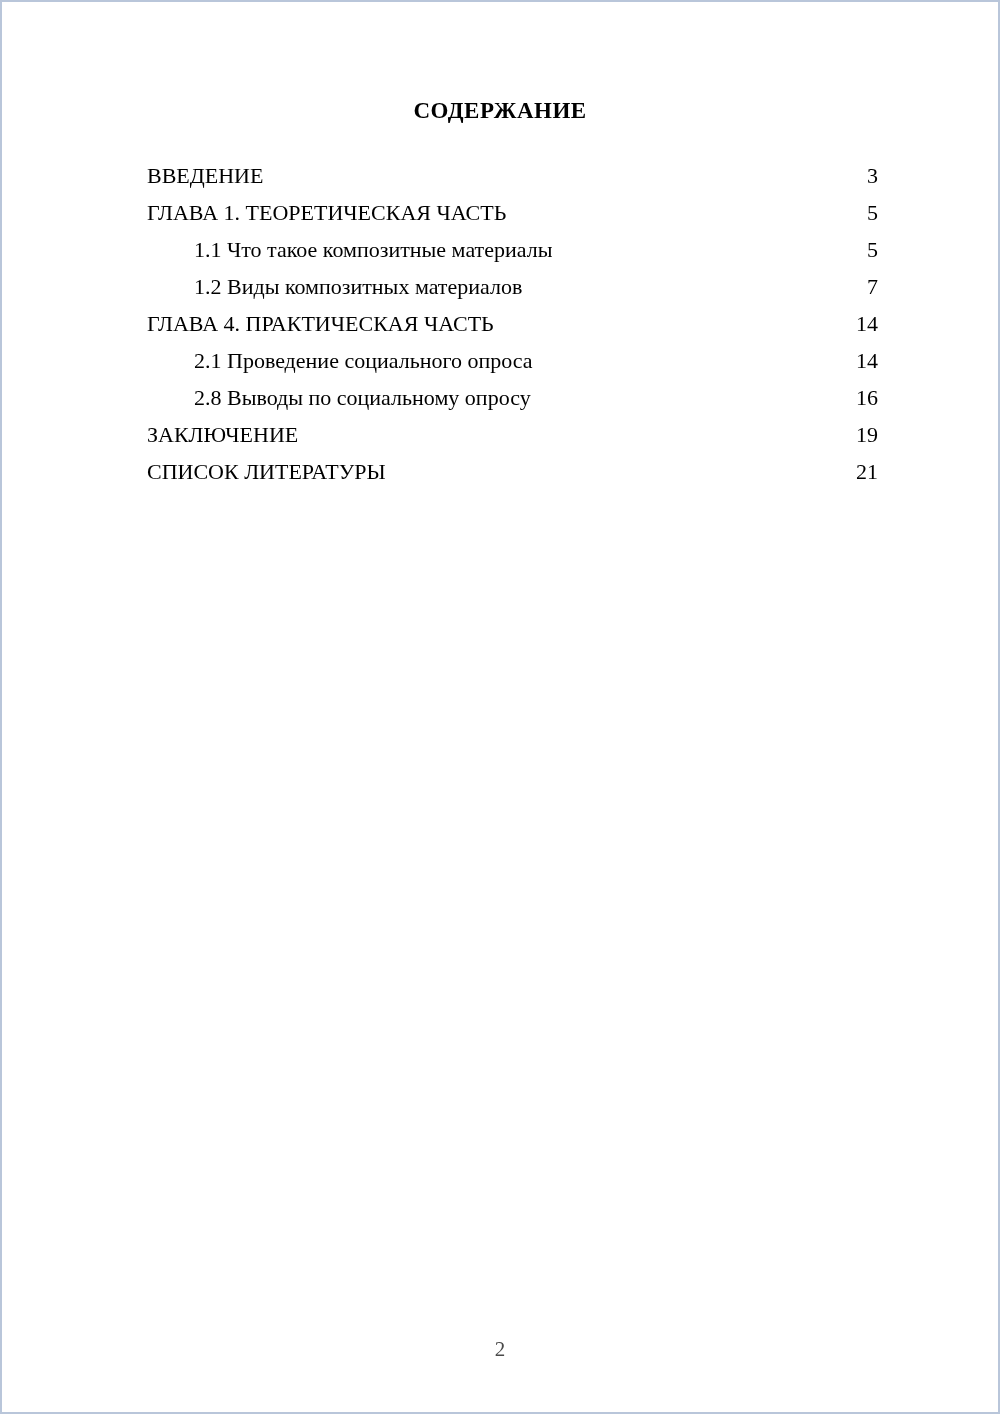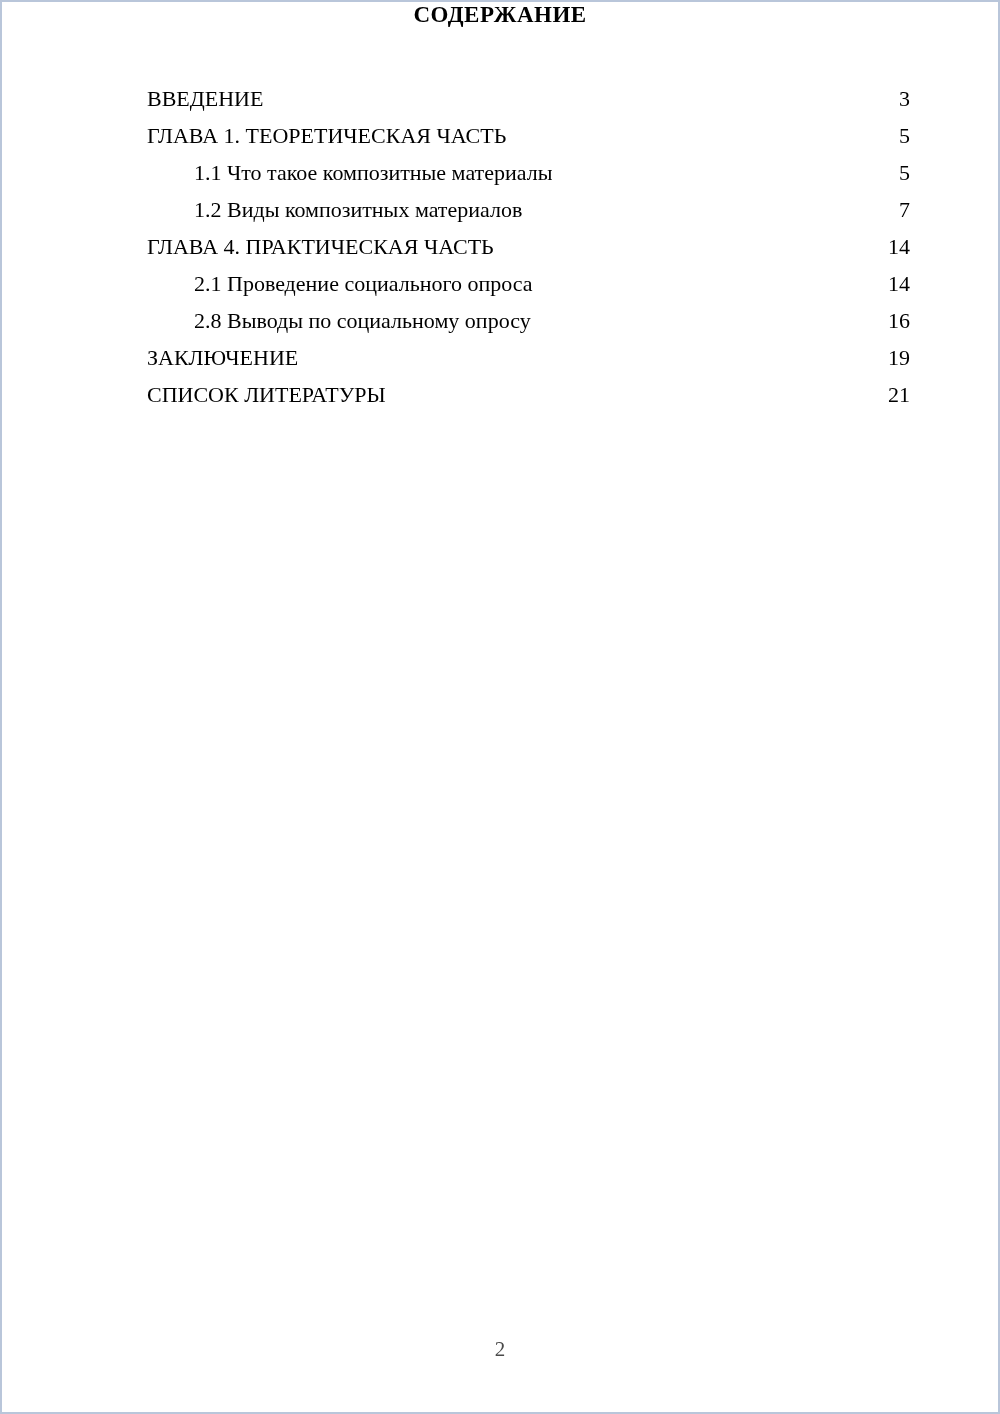--- a/index.html
+++ b/index.html
@@ -10,26 +10,27 @@
     background: #ffffff;
     font-family: "Liberation Serif", serif;
     color: #000000;
     position: relative;
     border: 2px solid #b9c6da;
   }
   .doc-title {
     text-align: center;
     font-weight: bold;
     font-size: 23px;
+    padding-top: 96px;
     letter-spacing: 0.5px;
   }
   .toc {
-    margin-top: 52px;
+    margin-top: 33px;
     padding-left: 145px;
-    padding-right: 88px;
+    padding-right: 120px;
   }
   .toc-row {
     display: flex;
     justify-content: space-between;
     align-items: baseline;
     font-size: 22px;
     line-height: 37px;
     white-space: nowrap;
   }
   .toc-row .label { flex: 1 1 auto; overflow: hidden; }

